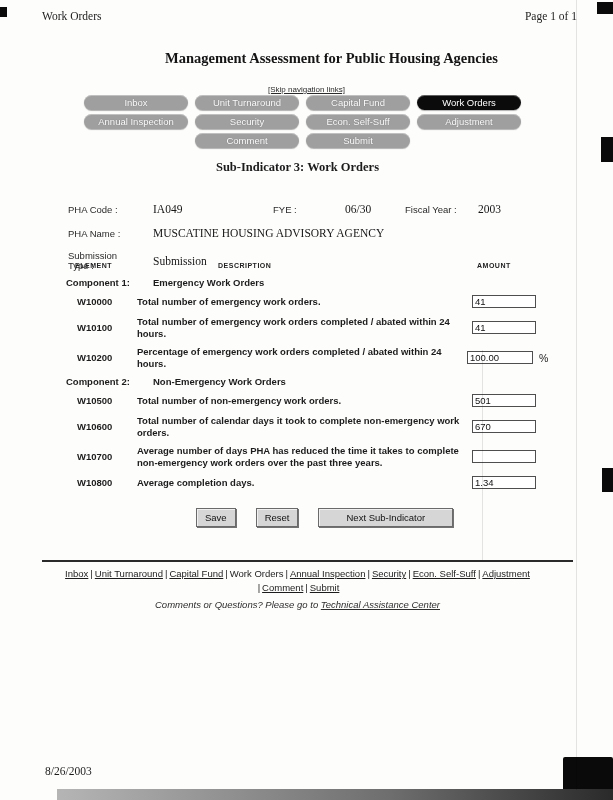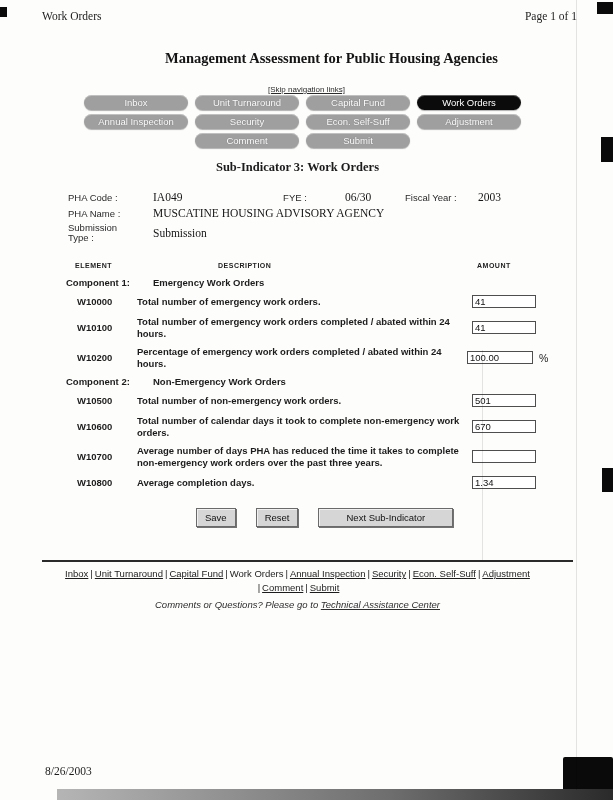--- a/index.html
+++ b/index.html
@@ -20,24 +20,24 @@
   .nav-row{display:flex;justify-content:center;gap:7px;margin-bottom:4px;}
   .pill{width:104px;height:15px;line-height:15px;border-radius:8px;background:#9f9f9f;color:#fff;
         font-size:9.5px;text-align:center;cursor:pointer;
         box-shadow:inset 0 1px 0 rgba(255,255,255,.35),0 1px 1px rgba(0,0,0,.3);
         text-shadow:0 0 1px rgba(0,0,0,.35);white-space:nowrap;overflow:hidden;}
   .pill.active{background:#0b0b0b;}
   
   .subtitle{position:absolute;top:160px;left:0;width:595px;text-align:center;font-family:"Liberation Serif",serif;font-weight:bold;font-size:12.5px;}
   
   .info{position:absolute;top:191px;left:68px;width:470px;font-size:9.5px;color:#2a2a2a;}
-  .info-row{display:flex;align-items:baseline;margin-bottom:4px;}
+  .info-row{display:flex;align-items:baseline;margin-bottom:4px;margin-top:12px;}
   .ilab{width:85px;}
   .ival{font-family:"Liberation Serif",serif;font-size:11.5px;color:#161616;}
-  .w120{width:120px;} .w44{width:44px;text-align:center;} .w60{width:60px;padding-left:28px;} .w73{width:73px;}
+  .w120{width:120px;} .w44{width:44px;} .w60{width:60px;padding-left:28px;} .w73{width:73px;}
   .stacked-label{width:85px;line-height:10px;}
   .row-center{align-items:center;}
   
   .wo-table{position:absolute;top:262px;left:50px;width:510px;}
   .t-head{display:flex;font-size:7px;font-weight:bold;letter-spacing:.5px;margin-bottom:8px;color:#222;}
   .hc-el{width:87px;text-align:center;}
   .hc-desc{width:330px;padding-left:81px;box-sizing:border-box;}
   .hc-amt{width:88px;padding-left:10px;box-sizing:border-box;}
   .t-comp{display:flex;font-weight:bold;font-size:9.5px;margin-bottom:6px;margin-left:16px;}
   .comp-lab{width:87px;}

